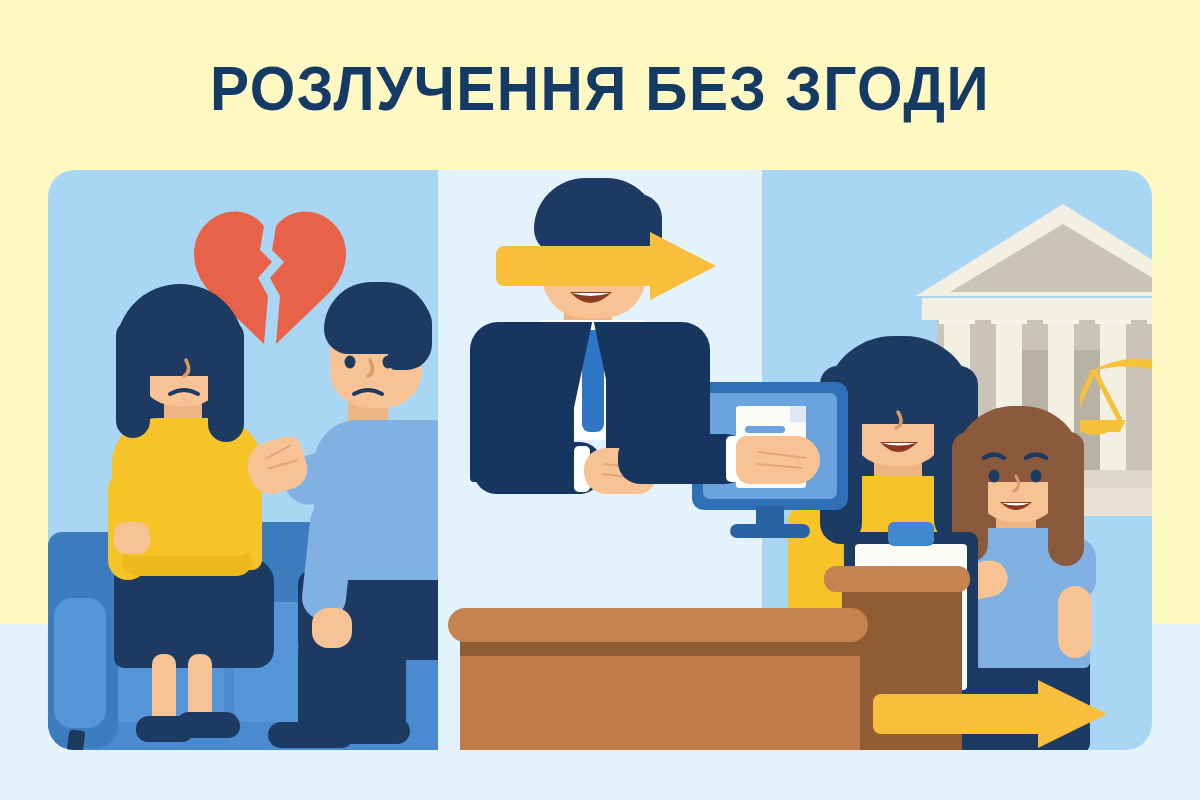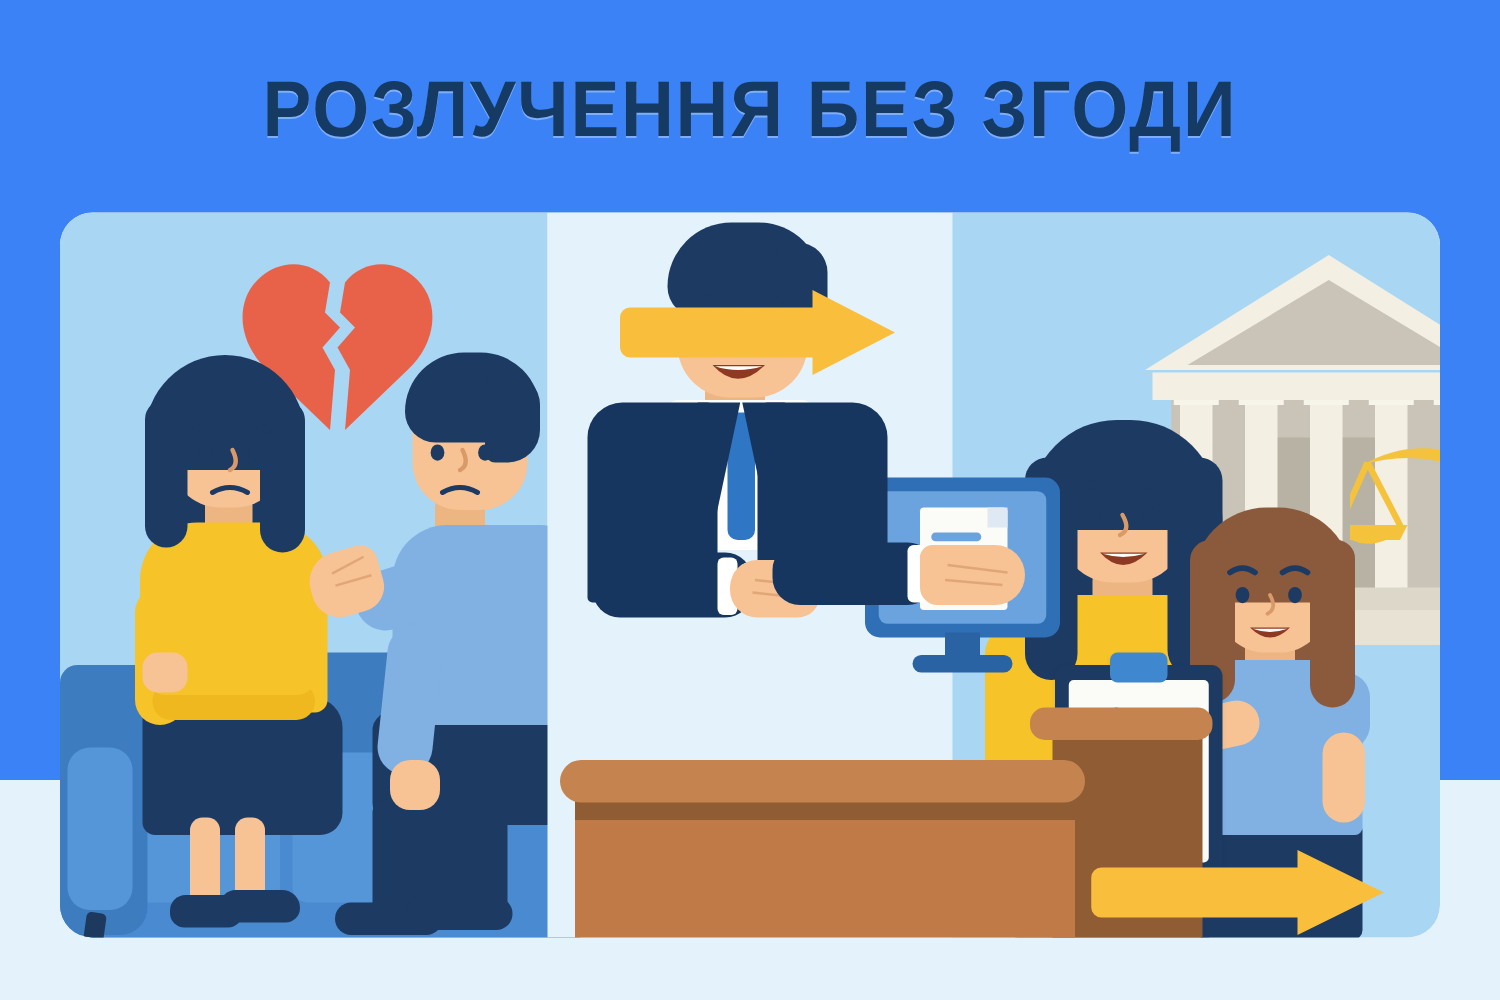--- a/index.html
+++ b/index.html
@@ -1,21 +1,21 @@
 <!DOCTYPE html>
 <html><head>
 <meta charset="utf-8">
 <style>
   html,body{margin:0;padding:0;}
   body{
     width:1200px;height:800px;overflow:hidden;
     background:#e4f2fb;
     font-family:"Liberation Sans", sans-serif;
   }
-  #stage{position:relative;width:1200px;height:624px;background:#3b82f6;}
+  #stage{position:relative;width:1200px;height:624px;background:#fef9c3;}
 
   
   #title{
     position:absolute;left:0;top:52px;width:1200px;
     text-align:center;
     font-family:"Liberation Sans Narrow","Liberation Sans",sans-serif;
     font-weight:bold;
     font-size:63px;
     letter-spacing:1.5px;
     color:#153a63;

